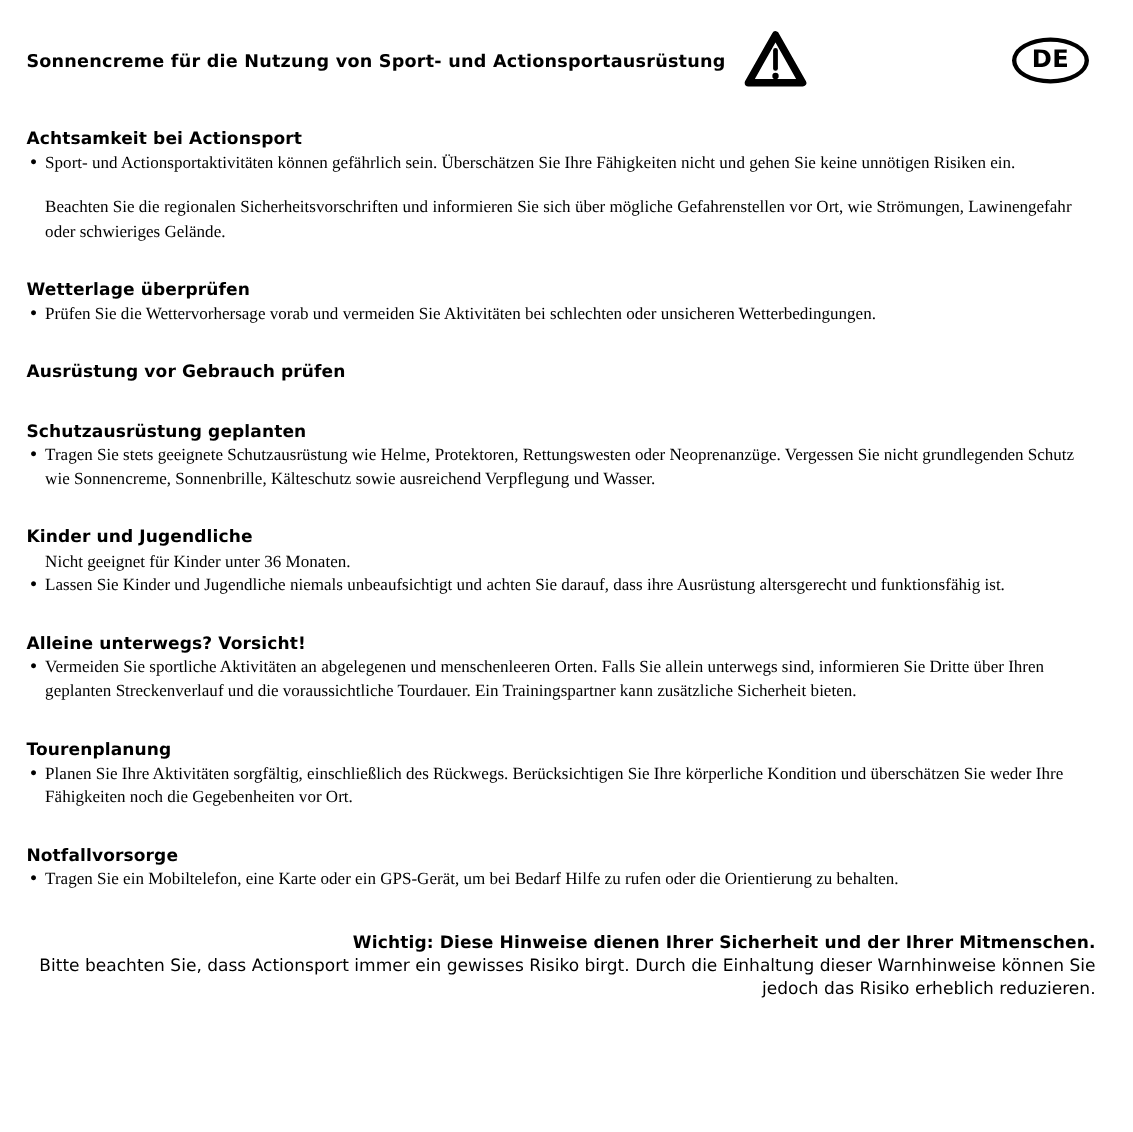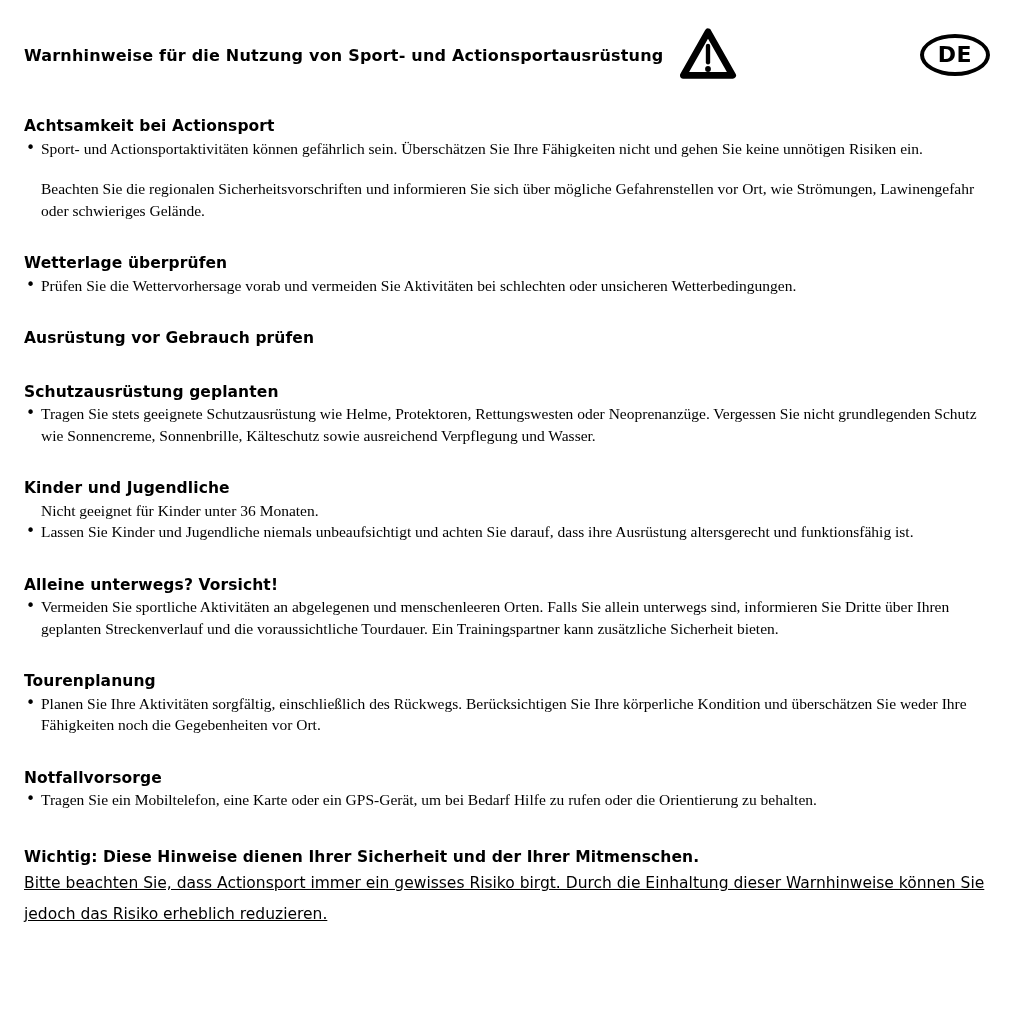--- a/index.html
+++ b/index.html
@@ -70,41 +70,40 @@
     flex: none;
     width: 17px;
     padding-left: 2px;
   }
   .plain-pad {
     flex: none;
     width: 17px;
   }
   .item-text { flex: 1; font-family: Liberation Serif, serif; }
   
-  .footer { margin-top: 36px; }
+  .footer { margin-top: 36px; text-align: right; }
   .footer-bold {
     font-size: 15.5px;
     font-weight: bold;
     line-height: 21.5px;
     letter-spacing: 0.1px;
   }
   .footer-text {
     font-size: 15.5px;
-    line-height: 31px;
+    line-height: 21px;
     max-width: 972px;
-    text-decoration: underline;
   }
 </style>
 </head>
 <body>
 
 <div class="page">
 
   <div class="header">
-    <div class="doc-title">Warnhinweise für die Nutzung von Sport- und Actionsportausrüstung</div>
+    <div class="doc-title">Sonnencreme für die Nutzung von Sport- und Actionsportausrüstung</div>
 
     <div class="warn-icon">
       <svg width="58" height="58" viewBox="0 0 60 60" aria-hidden="true">
         <path d="M30 6 L55.5 51 L4.5 51 Z" fill="none" stroke="#000" stroke-width="7" stroke-linejoin="round"></path>
         <path d="M30 20.5 L30 37.5" stroke="#000" stroke-width="4.5" stroke-linecap="round" fill="none"></path>
         <circle cx="30" cy="44.5" r="3" fill="#000"></circle>
       </svg>
     </div>
 
     <div class="lang-badge">DE</div>

